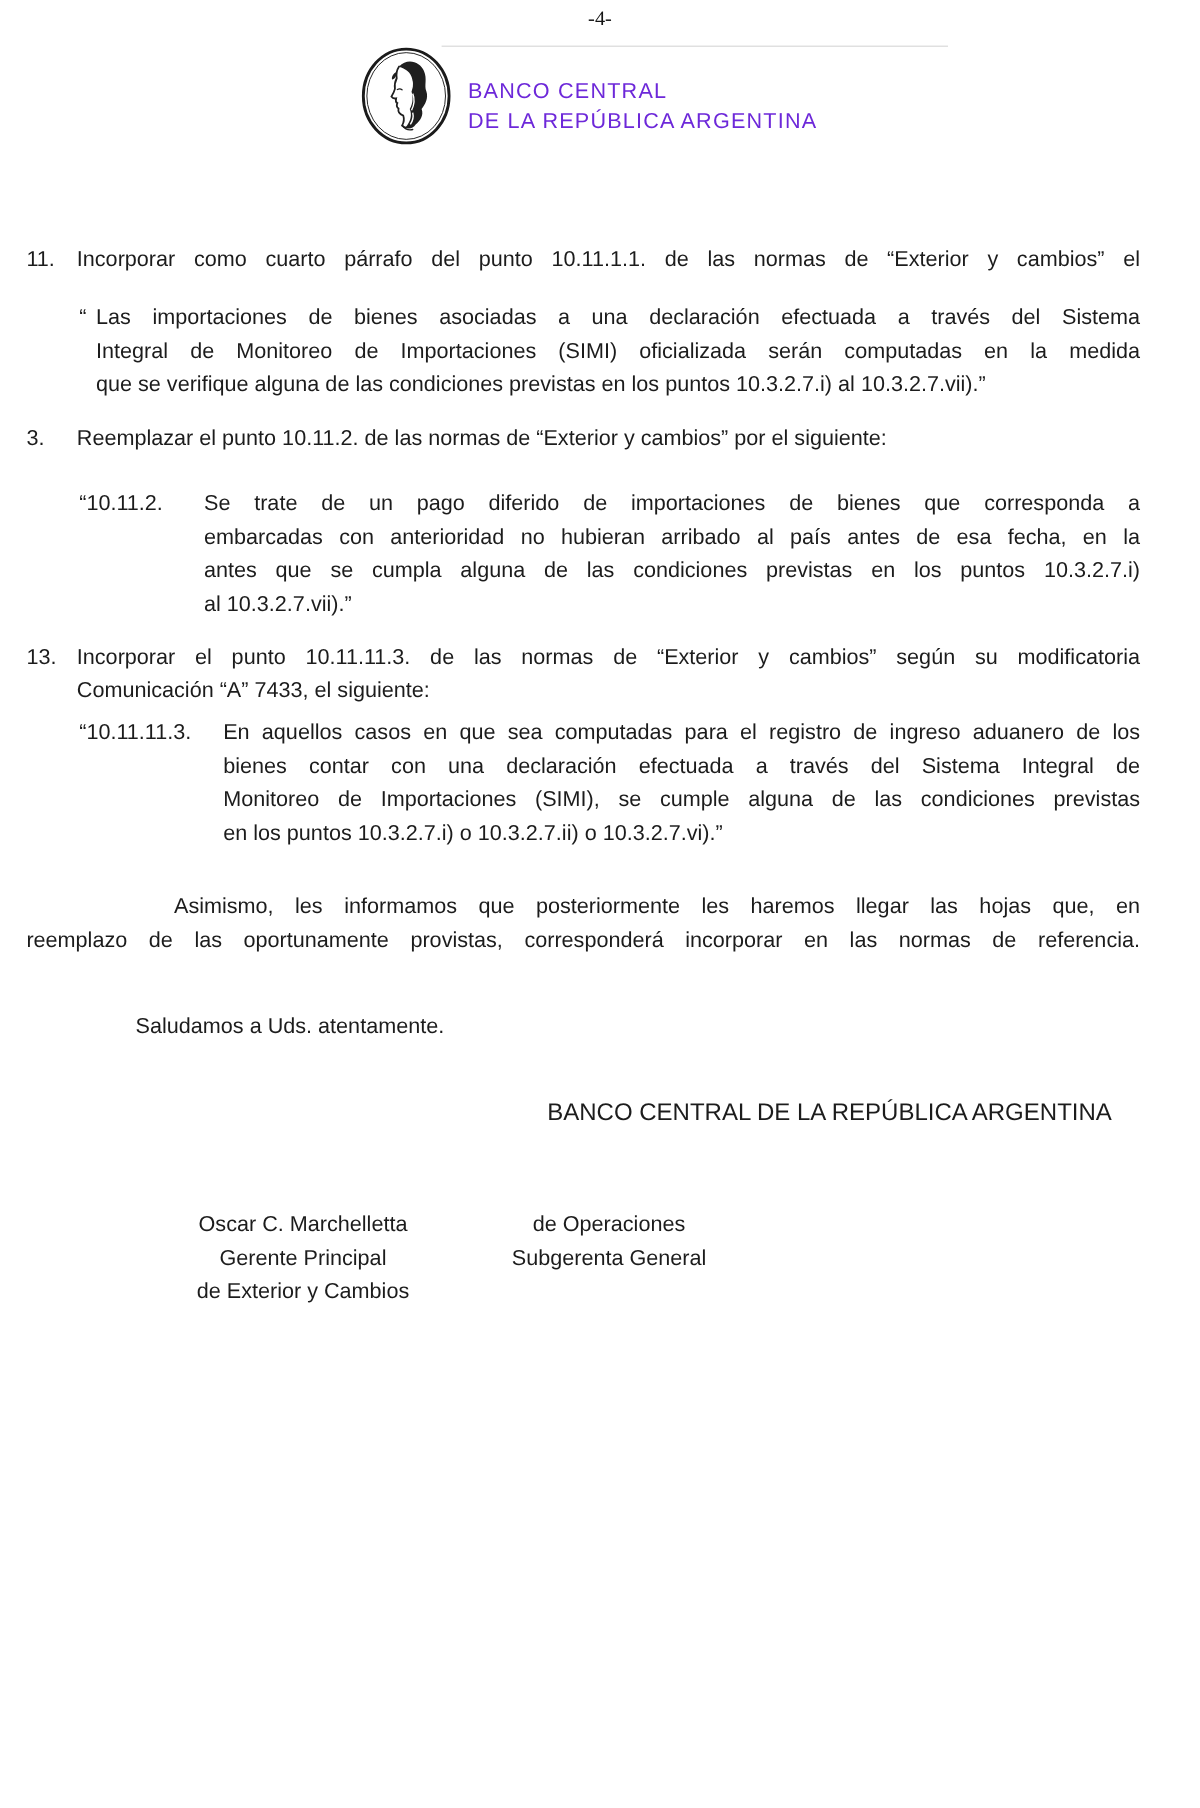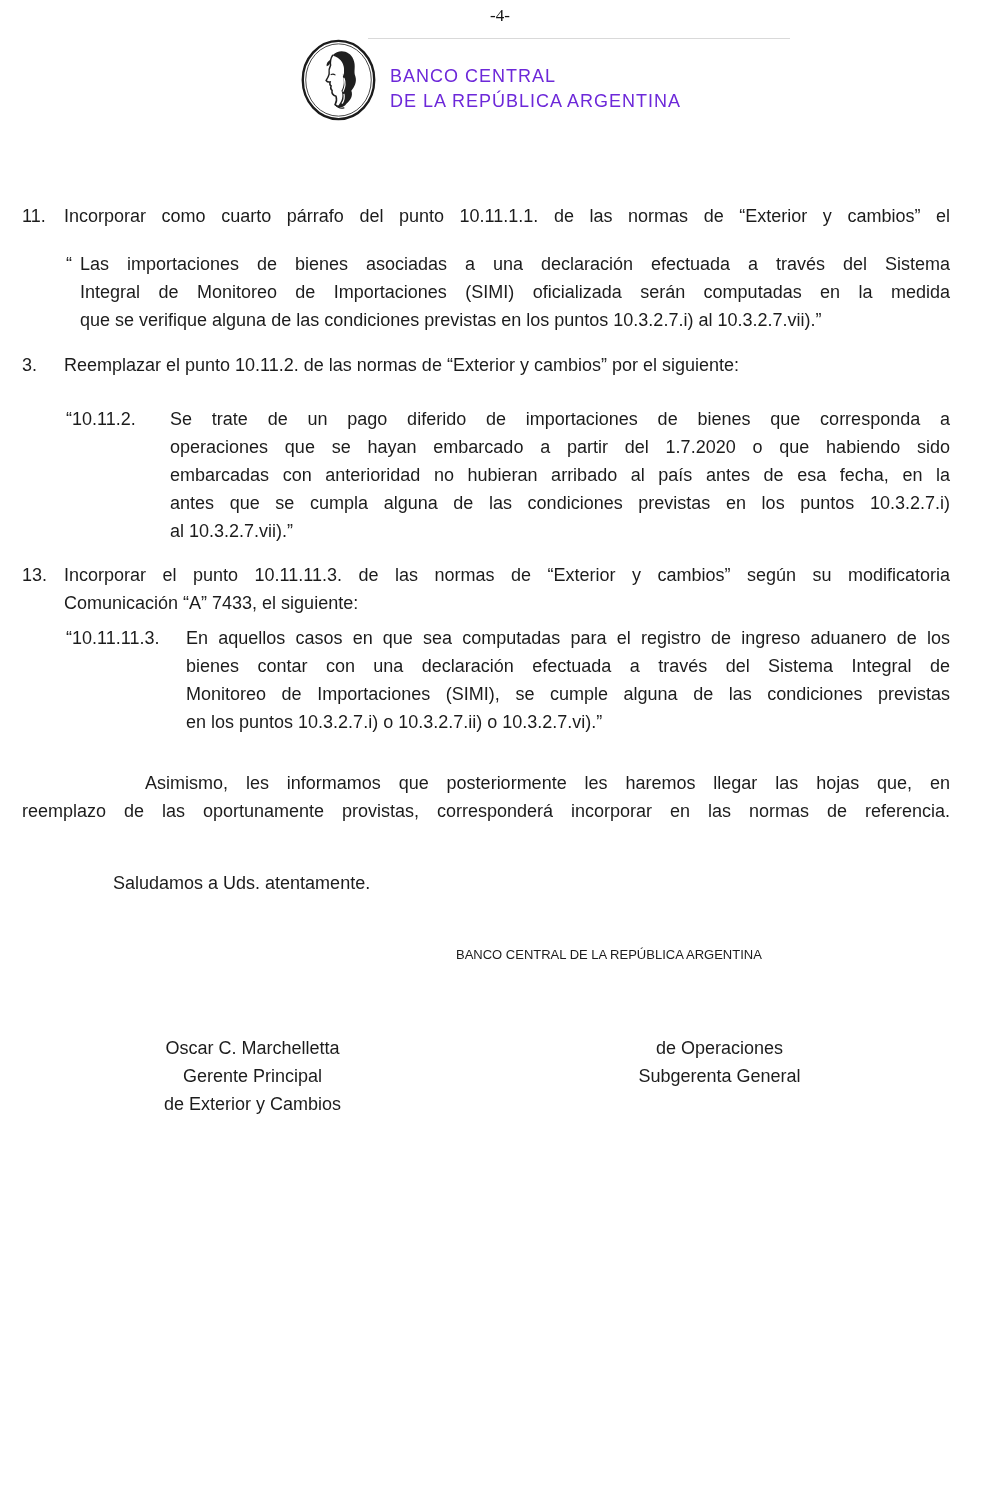--- a/index.html
+++ b/index.html
@@ -78,29 +78,28 @@
   .closing-para{margin-top:33px;line-height:28px;}
   .closing-indent{padding-left:123px;}
   .salutation{
     margin-top:44px;
     margin-left:91px;
     line-height:28px;
   }
   .bank-line{
     margin-top:44px;
     margin-left:434px;
-    font-size:13px;
+    font-size:20px;
     line-height:28px;
     white-space:nowrap;
   }
   .signatures{
     margin-top:65px;
     margin-left:103px;
     display:flex;
-    gap:212px;
   }
   .sig-block{
     width:255px;
     text-align:center;
     line-height:28px;
     font-size:18px;
   }
 </style>
 </head>
 <body>
@@ -145,21 +144,20 @@
   <div class="item item-12">
     <div class="item-num">3.</div>
     <div class="item-body">
       <div class="jline jlast">Reemplazar el punto 10.11.2. de las normas de “Exterior y cambios” por el siguiente:</div>
     </div>
   </div>
   <div class="quote-row q12">
     <div class="quote-label ql-12">“10.11.2.</div>
     <div class="quote-body">
       <div class="jline">Se trate de un pago diferido de importaciones de bienes que corresponda a</div>
-      <div class="jline">operaciones que se hayan embarcado a partir del 1.7.2020 o que habiendo sido</div>
       <div class="jline">embarcadas con anterioridad no hubieran arribado al país antes de esa fecha, en la</div>
       <div class="jline">antes que se cumpla alguna de las condiciones previstas en los puntos 10.3.2.7.i)</div>
       <div class="jline jlast">al 10.3.2.7.vii).”</div>
     </div>
   </div>
 
   <div class="item item-13">
     <div class="item-num">13.</div>
     <div class="item-body">
       <div class="jline">Incorporar el punto 10.11.11.3. de las normas de “Exterior y cambios” según su modificatoria</div>

